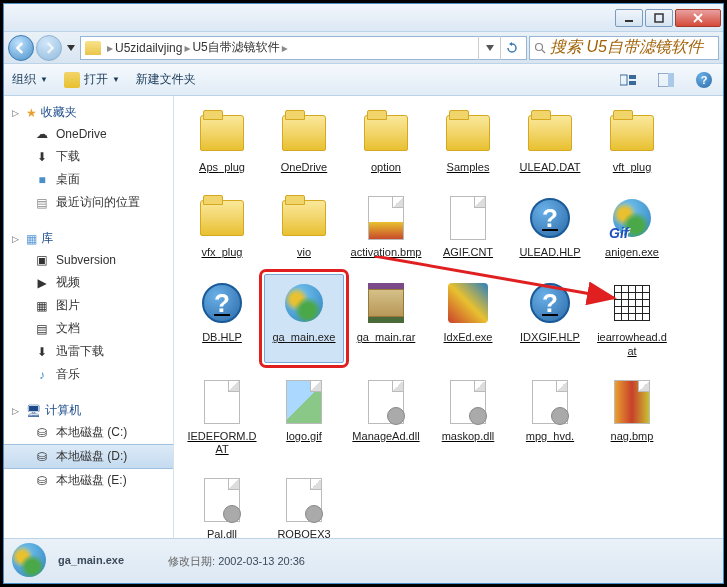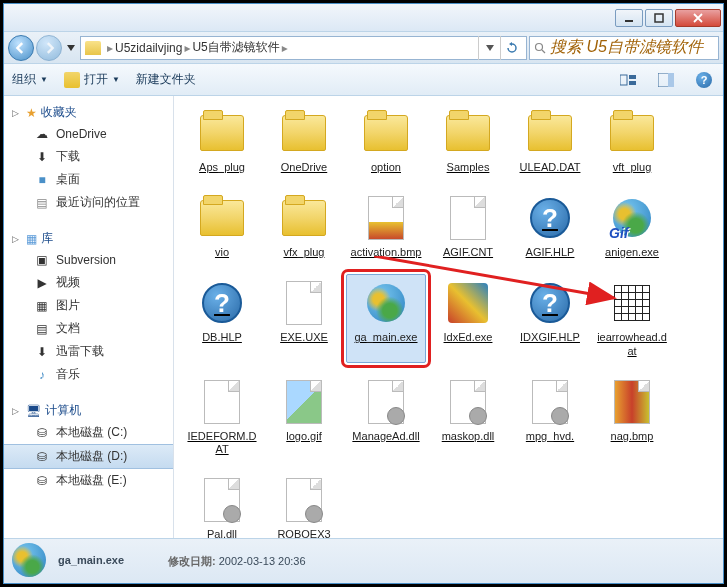--- a/index.html
+++ b/index.html
@@ -43,21 +43,21 @@
 .file-label { font-size: 11px; text-align: center; color: #222; line-height: 1.2; word-break: break-all; max-width: 76px; }
 .folder-big { width: 44px; height: 36px; background: linear-gradient(to bottom, #fae89a 0%, #f2d56a 50%, #e8c030 100%); border-radius: 3px 3px 2px 2px; position: relative; border: 1px solid #d4a820; }
 .folder-big::before { content: ""; position: absolute; top: -6px; left: 2px; width: 18px; height: 8px; background: #f2d56a; border-radius: 2px 2px 0 0; border: 1px solid #d4a820; }
 .page-icon { width: 36px; height: 44px; background: #fff; border: 1px solid #bbb; position: relative; }
 .page-icon::before { content: ""; position: absolute; top: 0; right: 0; width: 10px; height: 10px; background: linear-gradient(135deg, #fff 50%, #ddd 50%); border-left: 1px solid #bbb; border-bottom: 1px solid #bbb; }
 .help-icon { width: 40px; height: 40px; border-radius: 50%; background: radial-gradient(circle at 35% 30%, #6ab0e8, #2a6aa8); display: flex; align-items: center; justify-content: center; color: #fff; font-size: 26px; font-weight: bold; border: 2px solid #1a5a98; }
 .statusbar { height: 45px; background: linear-gradient(to bottom, #eaf1f8, #dce8f4); border-top: 1px solid #bcd4e8; display: flex; align-items: center; padding: 4px 8px; font-size: 11px; color: #3a4a5a; gap: 10px; }
 .status-icon { width: 36px; height: 36px; flex-shrink: 0; }
 .status-text { display: flex; flex-direction: column; gap: 2px; }
 .status-row { display: flex; gap: 30px; }
-.status-label { color: #666; font-weight: bold; }
+.status-label { color: #666; }
 .arrow-annotation { position: absolute; left: 200px; top: 160px; pointer-events: none; z-index: 100; }
 .app-icon-small { width: 16px; height: 16px; background: linear-gradient(to bottom,#f2d56a,#e8c030); border-radius: 2px; }
 .globe-icon { width:38px; height:38px; border-radius:50%; background: radial-gradient(circle at 35% 30%, #7ac8f0, #2a80c0); position:relative; overflow:hidden; }
 .globe-icon::after { content:""; position:absolute; inset:0; background: radial-gradient(circle at 60% 70%, #4aa848 20%, transparent 40%), radial-gradient(circle at 30% 40%, #e8c030 15%, transparent 35%); }
 .gear-overlay { position:absolute; bottom:-2px; right:-2px; width:18px; height:18px; background:#aaa; border-radius:50%; border:1px solid #888; }
 .rar-icon { width:36px; height:40px; display:flex; flex-direction:column; }
 .rar-icon .bar { height:6px; background:#7a4a8a; }
 .rar-icon .body { flex:1; background: linear-gradient(to bottom, #d4c088, #b89858); border:1px solid #987838; }
 .rar-icon .bar2 { height:6px; background:#4a6a3a; }
 .grid-icon { width:36px; height:36px; background:#222; display:grid; grid-template-columns:repeat(5,1fr); grid-template-rows:repeat(5,1fr); gap:1px; padding:1px; }
@@ -283,74 +283,78 @@
             <div class="file-item">
               <div class="file-icon">
                 <div class="folder-big"></div>
               </div>
               <div class="file-label">vft_plug</div>
             </div>
             <div class="file-item">
               <div class="file-icon">
                 <div class="folder-big"></div>
               </div>
+              <div class="file-label">vfx_plug</div>
+            </div>
+            <div class="file-item">
+              <div class="file-icon">
+                <div class="folder-big"></div>
+              </div>
               <div class="file-label">vio</div>
             </div>
             <div class="file-item">
               <div class="file-icon">
-                <div class="folder-big"></div>
-              </div>
-              <div class="file-label">vfx_plug</div>
-            </div>
-            <div class="file-item">
-              <div class="file-icon">
                 <div class="page-icon" style="background:linear-gradient(to bottom,#fff 60%,#e8c030 60%,#c84a2a)"></div>
               </div>
               <div class="file-label">activation.bmp</div>
             </div>
             <div class="file-item">
               <div class="file-icon">
                 <div class="page-icon"></div>
               </div>
               <div class="file-label">AGIF.CNT</div>
             </div>
             <div class="file-item">
               <div class="file-icon">
                 <div class="help-icon">?</div>
               </div>
-              <div class="file-label">AGIF.HLP</div>
+              <div class="file-label">ULEAD.HLP</div>
             </div>
             <div class="file-item">
               <div class="file-icon">
                 <div style="position:relative">
                   <div class="globe-icon"></div>
                   <span style="position:absolute;bottom:-4px;left:-4px;font-size:14px;font-style:italic;font-weight:bold;color:#2050c0;text-shadow:1px 1px #fff">Gif</span>
                 </div>
               </div>
               <div class="file-label">anigen.exe</div>
             </div>
             <div class="file-item">
               <div class="file-icon">
                 <div class="help-icon">?</div>
               </div>
               <div class="file-label">DB.HLP</div>
             </div>
-            <div class="file-item">
-              <div class="file-icon">
-                <div class="page-icon"></div>
-              </div>
-              <div class="file-label">EXE.UXE</div>
-            </div>
             <div class="file-item selected highlighted">
               <div class="file-icon">
                 <div style="position:relative">
                   <div class="globe-icon"></div>
                 </div>
               </div>
               <div class="file-label">ga_main.exe</div>
+            </div>
+            <div class="file-item">
+              <div class="file-icon">
+                <div class="rar-icon">
+                  <div class="bar"></div>
+                  <div class="body"></div>
+                  <div class="bar2"></div>
+                </div>
+              </div>
+              <div class="file-label">ga_main.rar</div>
             </div>
             <div class="file-item">
               <div class="file-icon">
                 <div style="width:40px;height:40px;background:linear-gradient(45deg,#c8402a,#e8c030,#2a80c0);border-radius:4px"></div>
               </div>
               <div class="file-label">IdxEd.exe</div>
             </div>
             <div class="file-item">
               <div class="file-icon">
                 <div class="help-icon">?</div>

